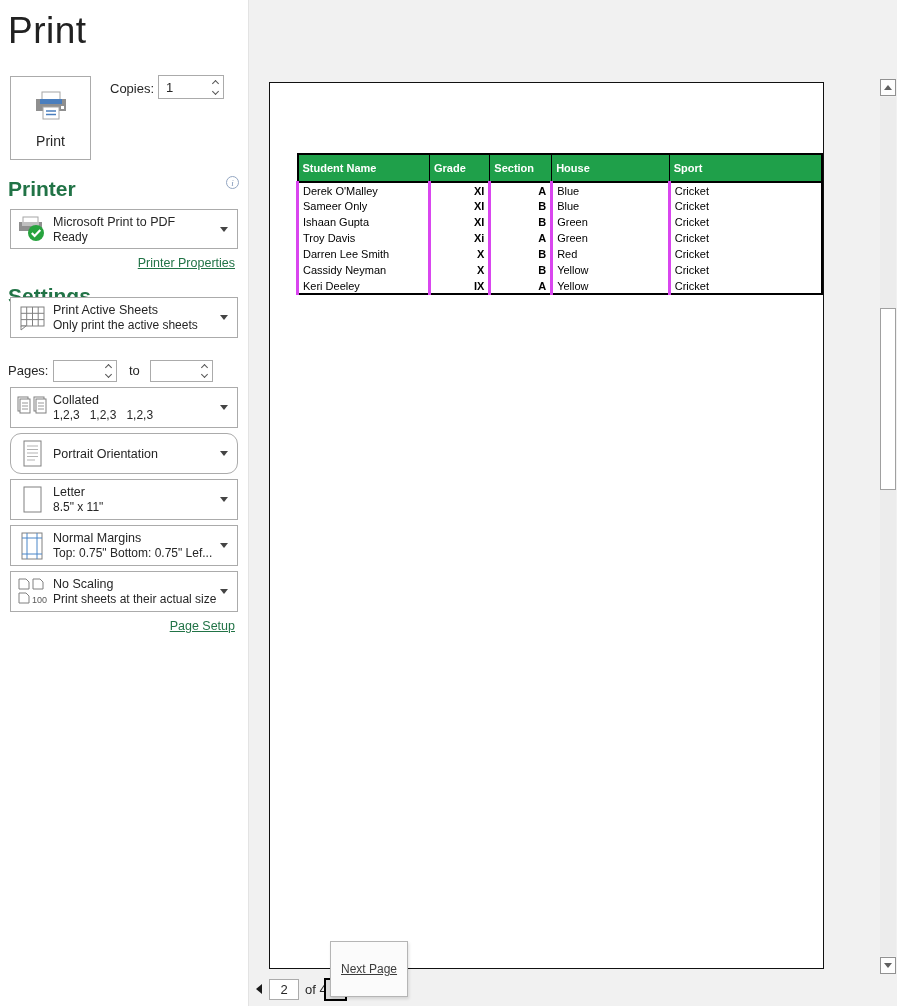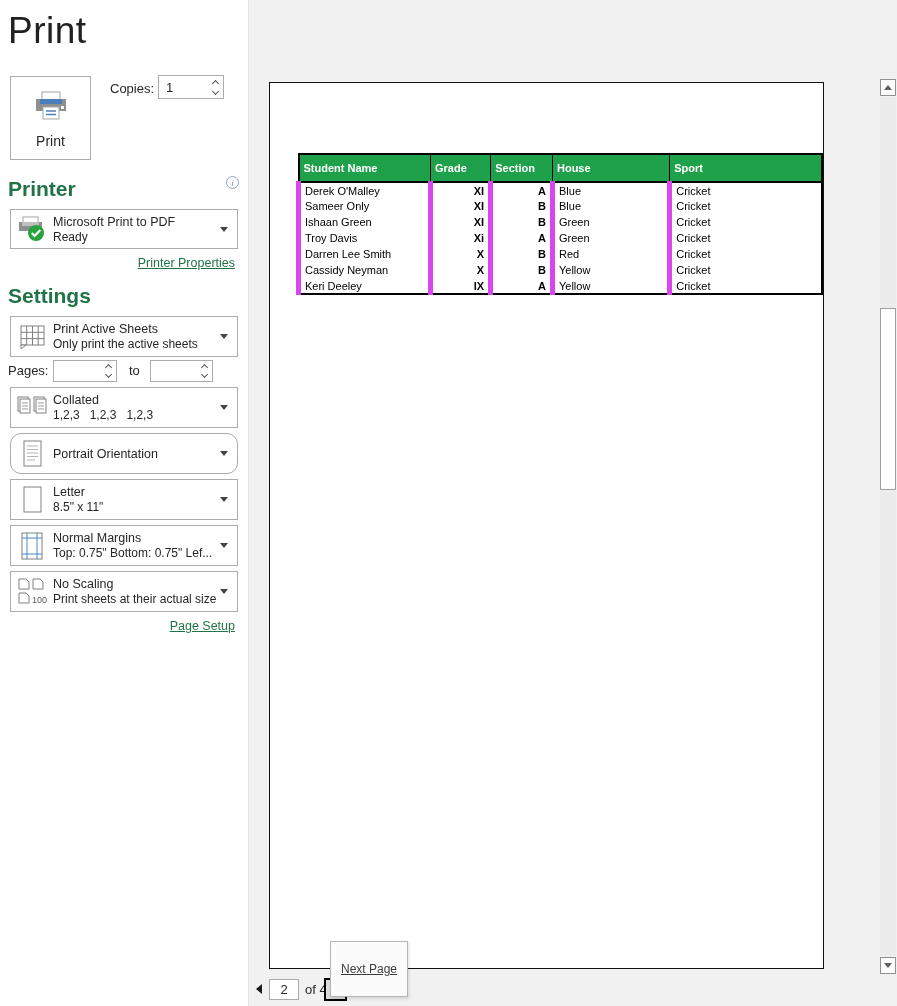--- a/index.html
+++ b/index.html
@@ -32,21 +32,21 @@
   .settings-h{top:284px;}
   .info-icon{position:absolute;left:226px;top:176px;width:13px;height:13px;border:1px solid #93a6c2;border-radius:50%;color:#7e94b5;font-size:9px;font-style:italic;font-family:"Liberation Serif",serif;display:flex;align-items:center;justify-content:center;cursor:pointer;}
 
   .dropdown{position:absolute;left:10px;width:228px;height:41px;background:#fff;border:1px solid var(--ctl-border);display:flex;align-items:center;cursor:pointer;}
   .dd-icon{width:42px;display:flex;align-items:center;justify-content:center;flex:0 0 42px;}
   .dd-text{flex:1;overflow:hidden;}
   .dd-title{font-size:12.5px;color:var(--txt);line-height:16px;white-space:nowrap;}
   .dd-sub{font-size:12px;color:var(--txt);line-height:15px;white-space:pre;}
   .caret{width:0;height:0;border-left:4px solid transparent;border-right:4px solid transparent;border-top:5px solid #444;margin-right:9px;flex:0 0 auto;}
   .dd-printer{top:209px;height:40px;}
-  .dd-sheets{top:316px;}
+  .dd-sheets{top:297px;}
   .dd-collated{top:387px;}
   .dd-portrait{top:433px;border-radius:11px;}
   .dd-letter{top:479px;}
   .dd-margins{top:525px;}
   .dd-scaling{top:571px;}
 
   .pages-row{position:absolute;left:0;top:360px;width:248px;height:22px;}
   .pages-label{position:absolute;left:8px;top:3px;font-size:13px;color:var(--txt);}
   .pages-from{left:53px;top:0;width:64px;height:22px;}
   .pages-to-lbl{position:absolute;left:129px;top:3px;font-size:13px;color:var(--txt);}
@@ -54,21 +54,21 @@
 
   .green-link{position:absolute;right:13px;font-size:12.5px;color:var(--accent-green);text-decoration:underline;cursor:pointer;white-space:nowrap;}
   .link-printer-props{top:256px;}
   .link-page-setup{top:619px;}
 
   
   .preview-area{position:absolute;left:248px;top:0;width:649px;height:100%;background:#f1f1f1;border-left:1px solid #e3e3e3;}
   .page{position:absolute;left:20px;top:82px;width:555px;height:887px;background:#fff;border:1px solid #111;}
   .sheet-table{position:absolute;left:26px;top:70px;border-collapse:collapse;border:2px solid #000;table-layout:fixed;}
   .sheet-table th{background:var(--table-header-green);color:#fff;font-size:11px;font-weight:bold;text-align:left;padding:7px 4px;border:1px solid #000;border-bottom:2px solid #000;}
-  .sheet-table td{font-size:11px;color:#000;padding:1px 4px;height:16px;border-left:5px solid #d946ef;border-right:1px solid #000;white-space:nowrap;overflow:hidden;}
+  .sheet-table td{font-size:11px;color:#000;padding:1px 4px;height:16px;border-left:3px solid #d946ef;border-right:1px solid #000;white-space:nowrap;overflow:hidden;}
   td.al-center{text-align:right;font-weight:bold;}
   td.al-left{text-align:left;}
   .c1{width:135px;}.c2{width:62px;}.c3{width:63px;}.c4{width:124px;}.c5{width:162px;}
 
   .tooltip{position:absolute;left:81px;top:941px;padding:20px 10px;background:#fbfbfb;border:1px solid #b5b5b5;font-size:12px;color:#3c3c3c;box-shadow:1px 2px 3px rgba(0,0,0,.12);z-index:5;text-decoration:underline;}
 
   .nav-prev{position:absolute;left:7px;top:984px;width:0;height:0;border-top:5px solid transparent;border-bottom:5px solid transparent;border-right:6px solid #1a1a1a;cursor:pointer;}
   .page-num-input{position:absolute;left:20px;top:979px;width:30px;height:21px;border:1px solid var(--ctl-border);background:#fff;font-size:13px;color:var(--txt);text-align:center;outline:none;}
   .of-label{position:absolute;left:56px;top:982px;font-size:13px;color:var(--txt);}
   .nav-next{position:absolute;left:75px;top:978px;width:23px;height:23px;background:#dcdcdc;border:2px solid #000;display:flex;align-items:center;justify-content:center;cursor:pointer;padding:0;}
@@ -319,21 +319,21 @@
               <td class="al-left">Cricket</td>
             </tr>
             <tr>
               <td class="al-left">Sameer Only</td>
               <td class="al-center">XI</td>
               <td class="al-center">B</td>
               <td class="al-left">Blue</td>
               <td class="al-left">Cricket</td>
             </tr>
             <tr>
-              <td class="al-left">Ishaan Green</td>
+              <td class="al-left">Ishaan Gupta</td>
               <td class="al-center">XI</td>
               <td class="al-center">B</td>
               <td class="al-left">Green</td>
               <td class="al-left">Cricket</td>
             </tr>
             <tr>
               <td class="al-left">Troy Davis</td>
               <td class="al-center">Xi</td>
               <td class="al-center">A</td>
               <td class="al-left">Green</td>

